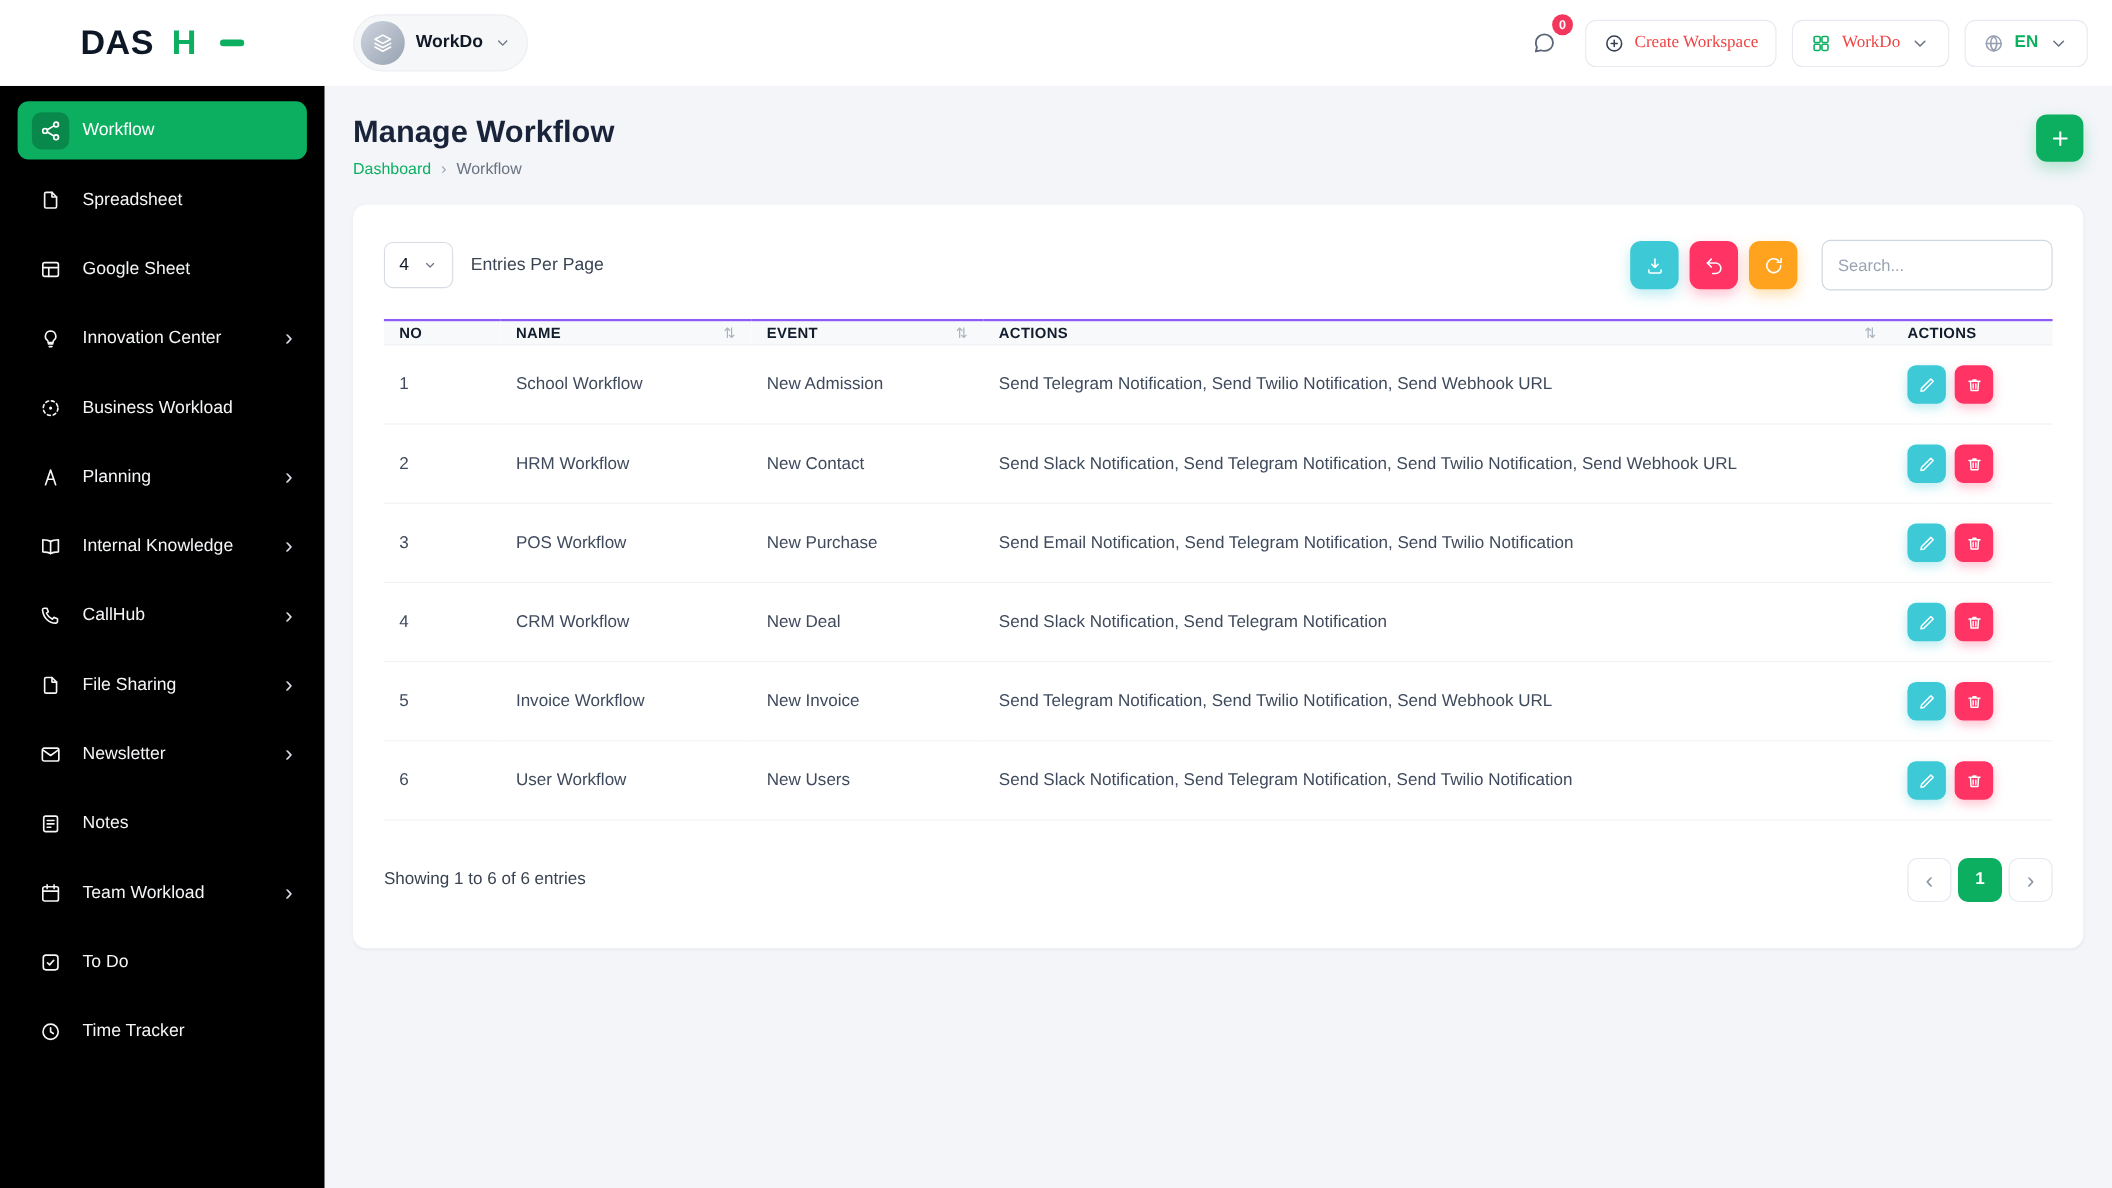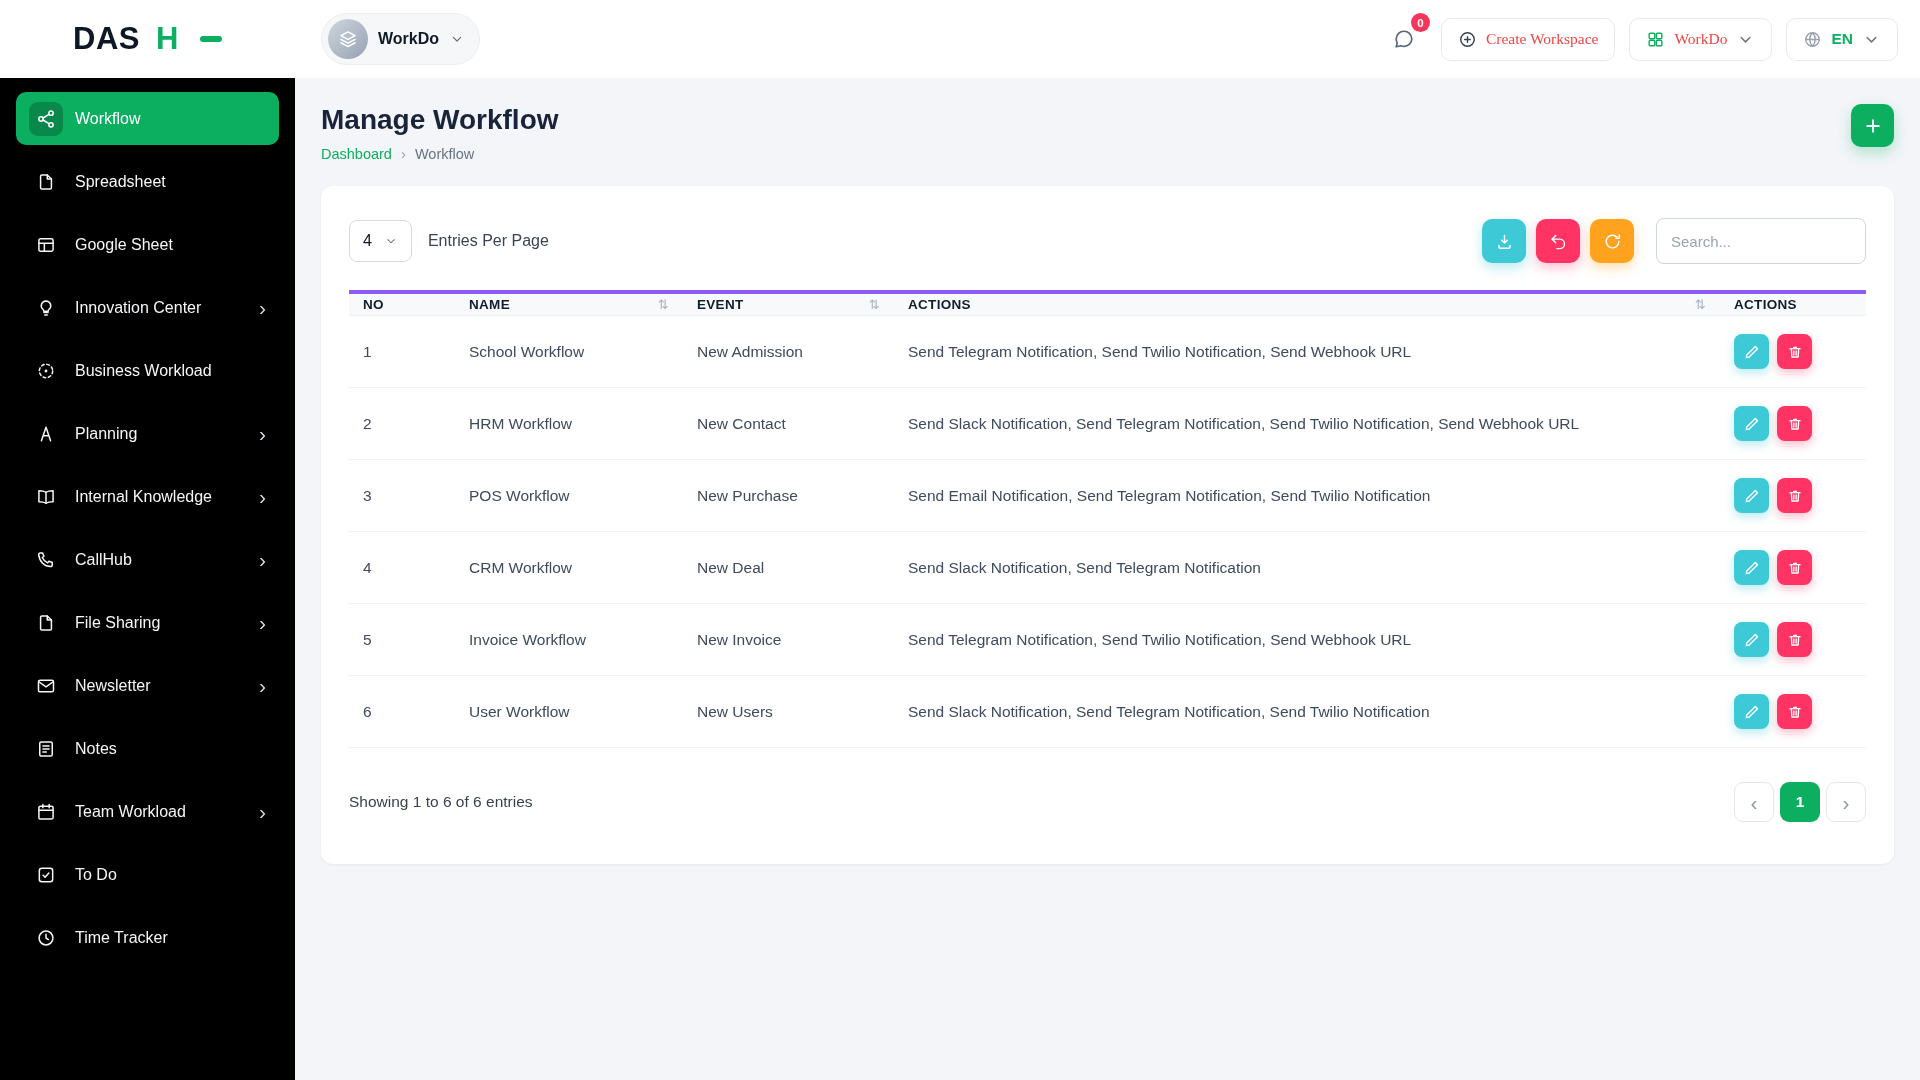--- a/index.html
+++ b/index.html
@@ -62,21 +62,21 @@
   .controls-right{margin-left:auto;display:flex;align-items:center;gap:10px;}
   .tool-btn{width:44px;height:44px;border-radius:10px;border:none;color:#fff;display:grid;place-items:center;cursor:pointer;}
   .tool-btn svg{width:19px;height:19px;}
   .tool-btn.download{background:#3EC9D6;box-shadow:0 5px 12px rgba(62,201,214,.35);}
   .tool-btn.undo{background:#FF3364;box-shadow:0 5px 12px rgba(255,51,100,.3);}
   .tool-btn.refresh{background:#FFA21D;box-shadow:0 5px 12px rgba(255,162,29,.35);}
   .search-input{margin-left:12px;width:210px;height:46px;border:1px solid #cfd6df;border-radius:8px;padding:0 14px;font-size:15px;color:#14532d;box-sizing:border-box;background:#fff;outline:none;}
   .search-input::placeholder{color:#9aa3b2;}
 
   table.wf{width:100%;border-collapse:collapse;margin-top:26px;}
-  table.wf thead th{background:#f8f9fb;font-size:13.5px;font-weight:700;color:#111c2d;text-transform:uppercase;text-align:left;padding:3px 14px;letter-spacing:.3px;border-top:4px solid #8b5cf6;border-bottom:1px solid #eef1f5;}
+  table.wf thead th{background:#f8f9fb;font-size:13.5px;font-weight:700;color:#111c2d;text-transform:uppercase;text-align:left;padding:3px 14px;letter-spacing:.3px;border-top:2px solid #8b5cf6;border-bottom:1px solid #eef1f5;}
   th.col-no{width:78px;padding-left:24px;}
   th.col-name{width:200px;}
   th.col-event{width:183px;}
   th.col-rowact{width:118px;}
   .sort{float:right;color:#aab3c0;font-size:13px;font-weight:400;}
   table.wf tbody td{padding:18px 14px;font-size:15.5px;color:#3f4a5c;border-bottom:1px solid #f0f2f6;}
   td.c-no{padding-left:26px;color:#3f4a5c;}
   .act-wrap{display:flex;gap:8px;}
   .act-btn{width:35px;height:35px;border-radius:8px;border:none;color:#fff;display:grid;place-items:center;cursor:pointer;}
   .act-btn svg{width:16px;height:16px;stroke-width:2;}

